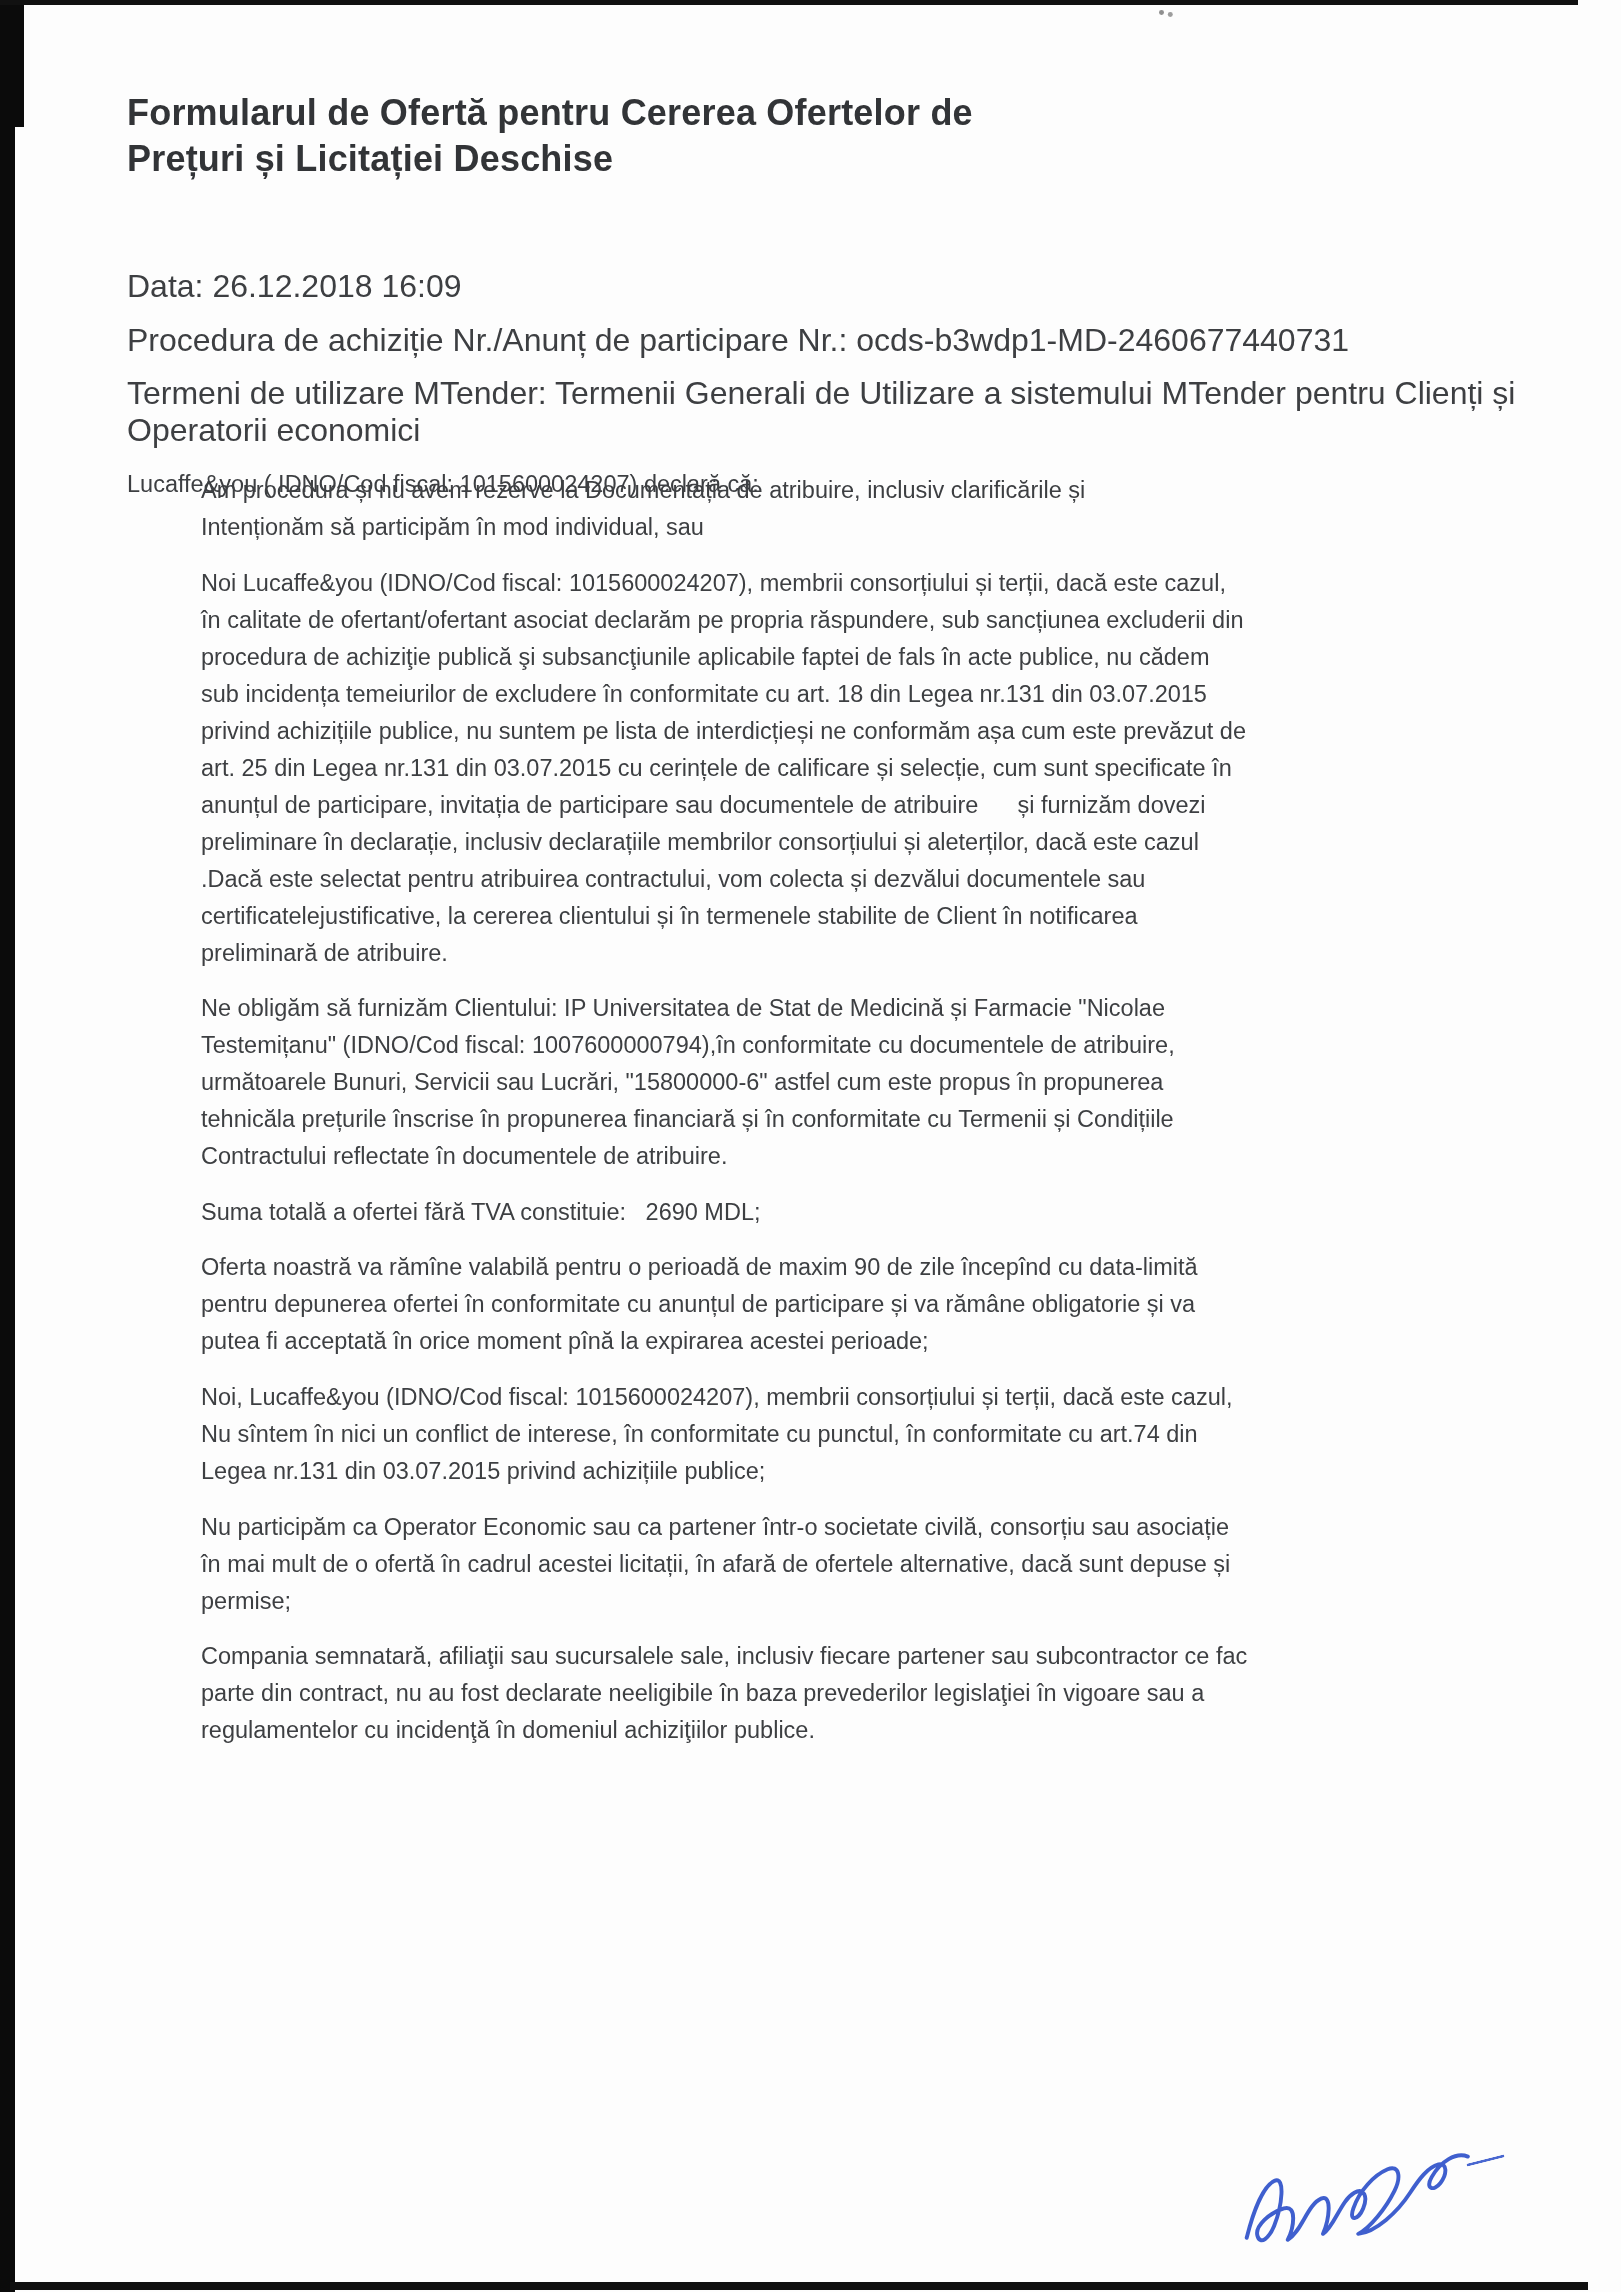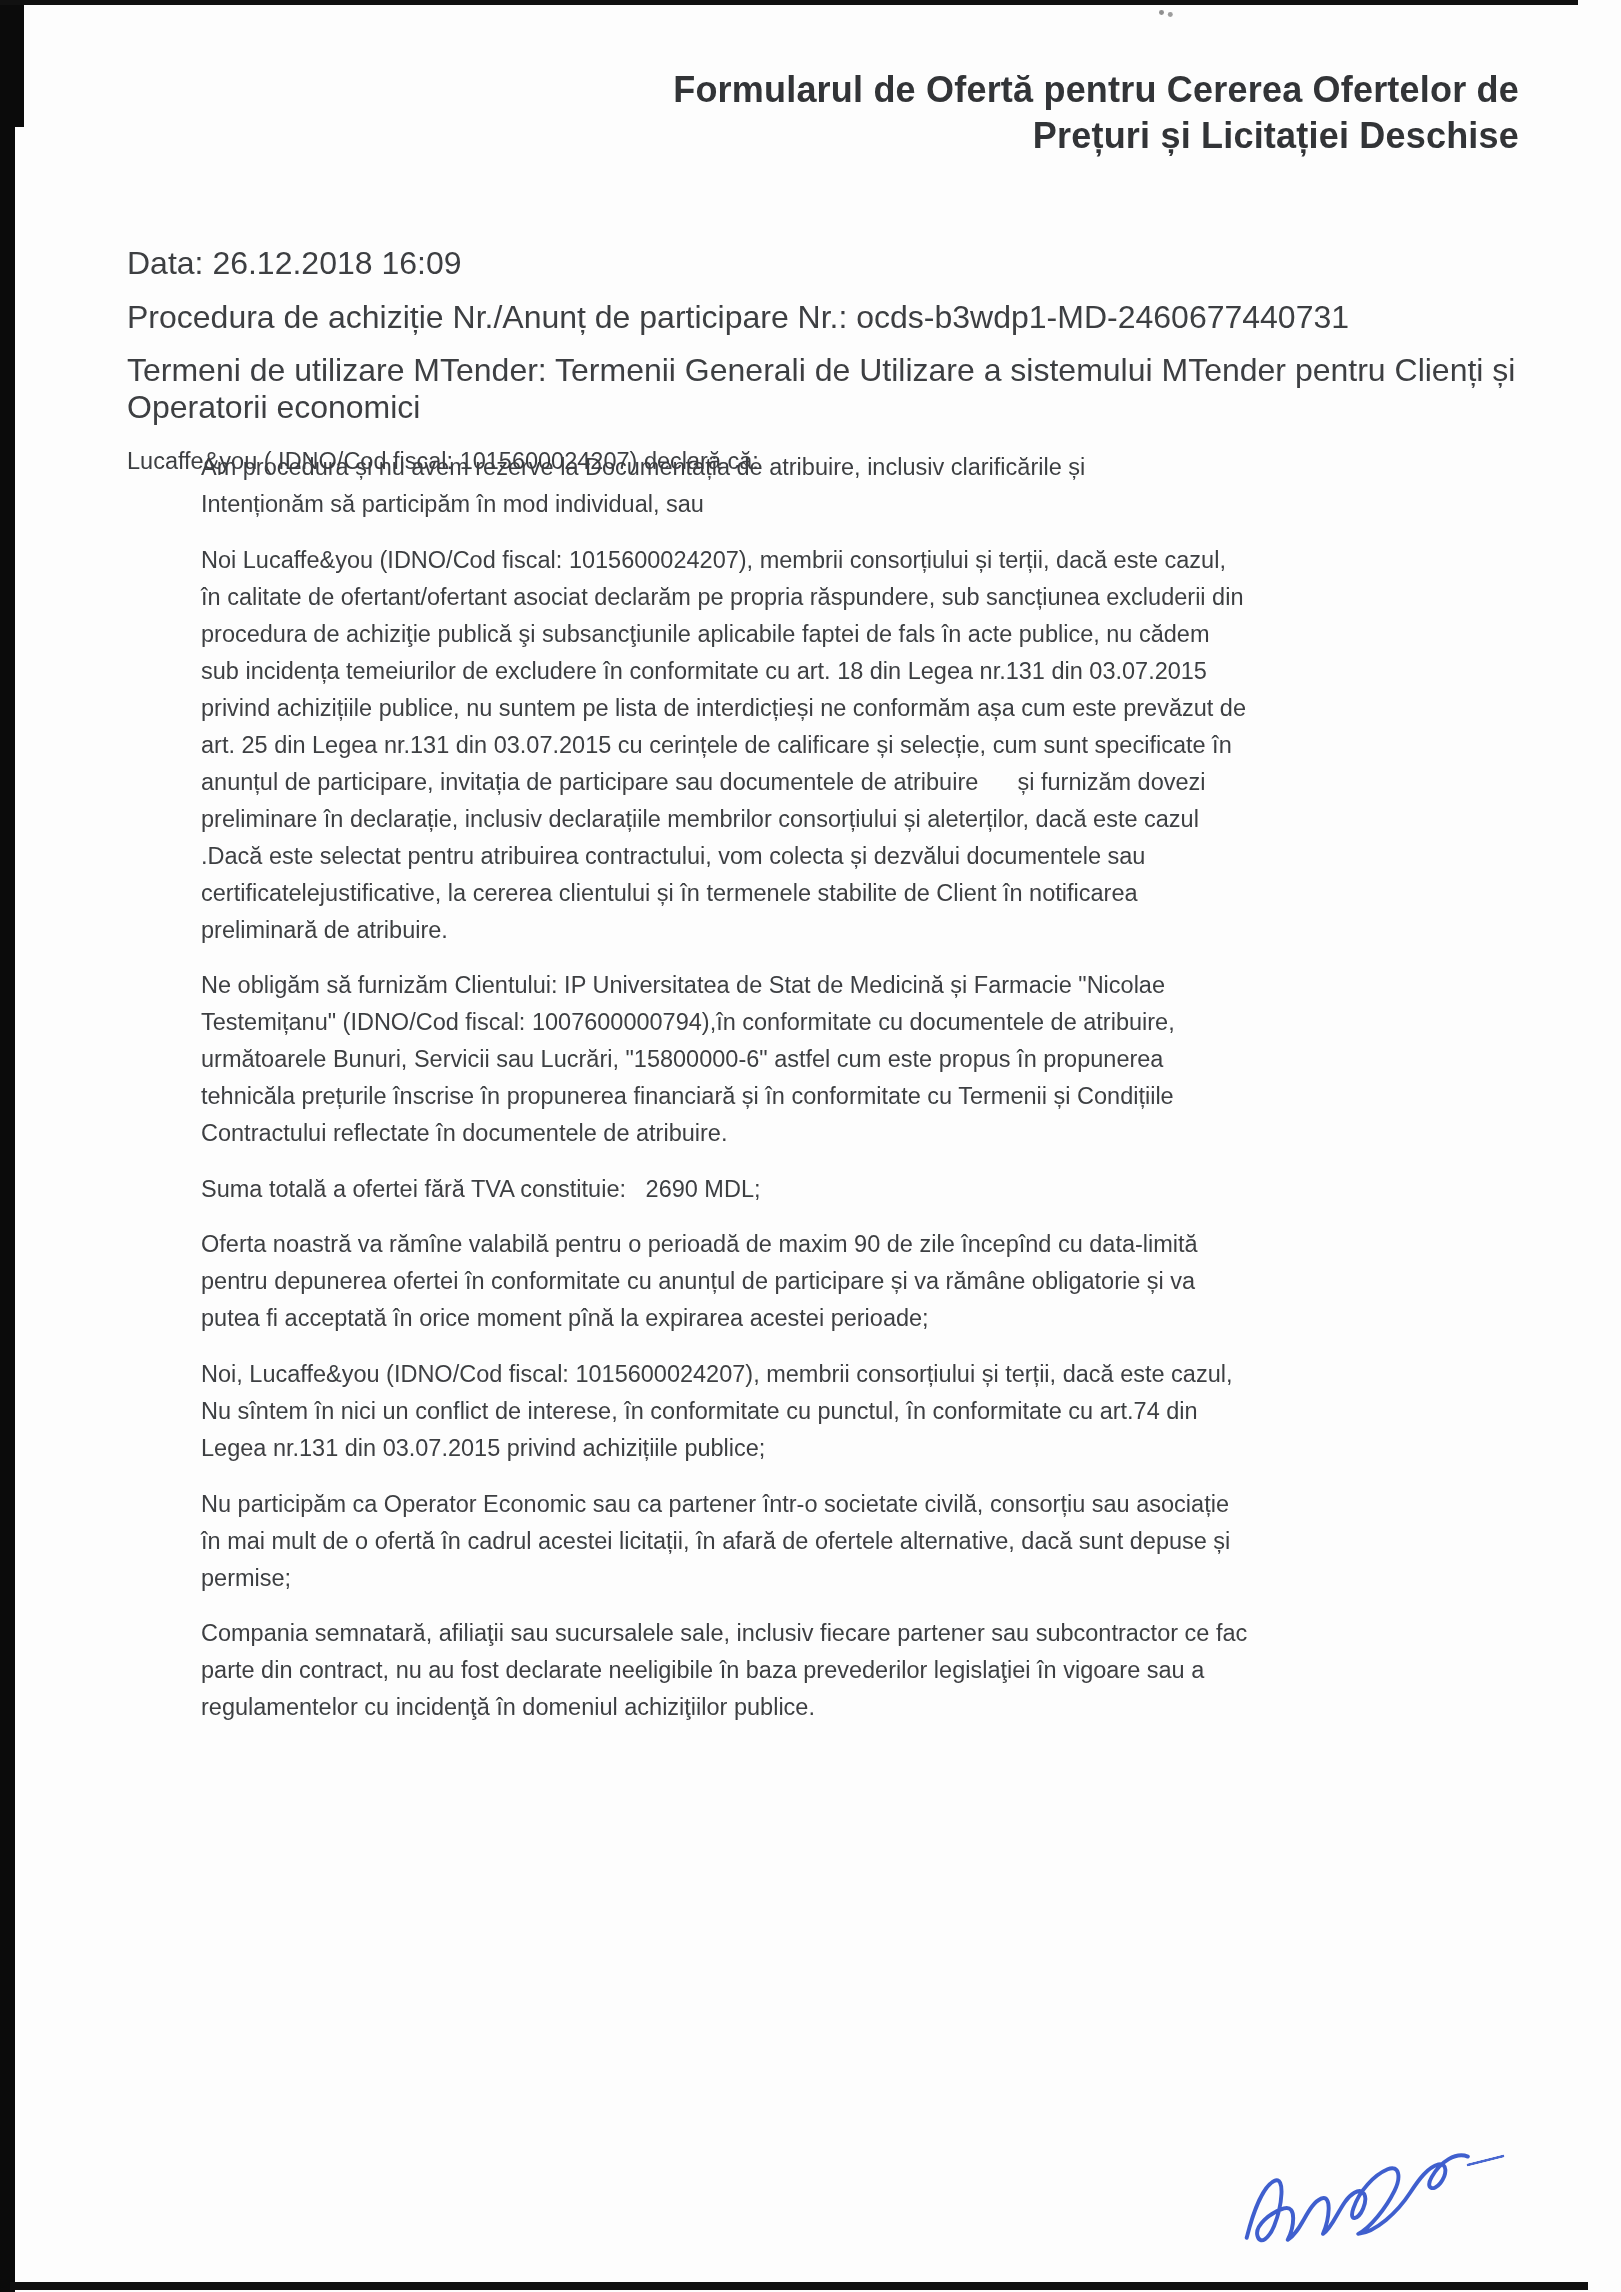--- a/index.html
+++ b/index.html
@@ -39,22 +39,22 @@
     background: #8f8f8f;
     box-shadow: 8.8px 2px 0 0 #9d9d9d;
   }
   
   .content {
     position: absolute;
     left: 127px; top: 0;
     width: 1392px;
   }
   .doc-title {
-    margin-top: 67px;
-    text-align: right;
+    margin-top: 90px;
+    text-align: left;
     font-size: 36px;
     font-weight: 700;
     line-height: 46px;
     white-space: pre-line;
     color: #323437;
     letter-spacing: 0.2px;
   }
   .meta-block { margin-top: 86px; }
   .meta-line {
     font-size: 32px;

